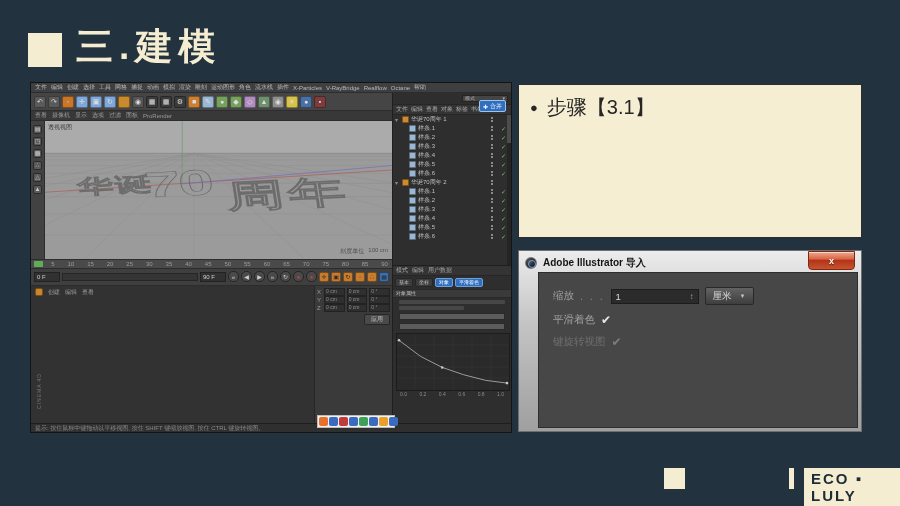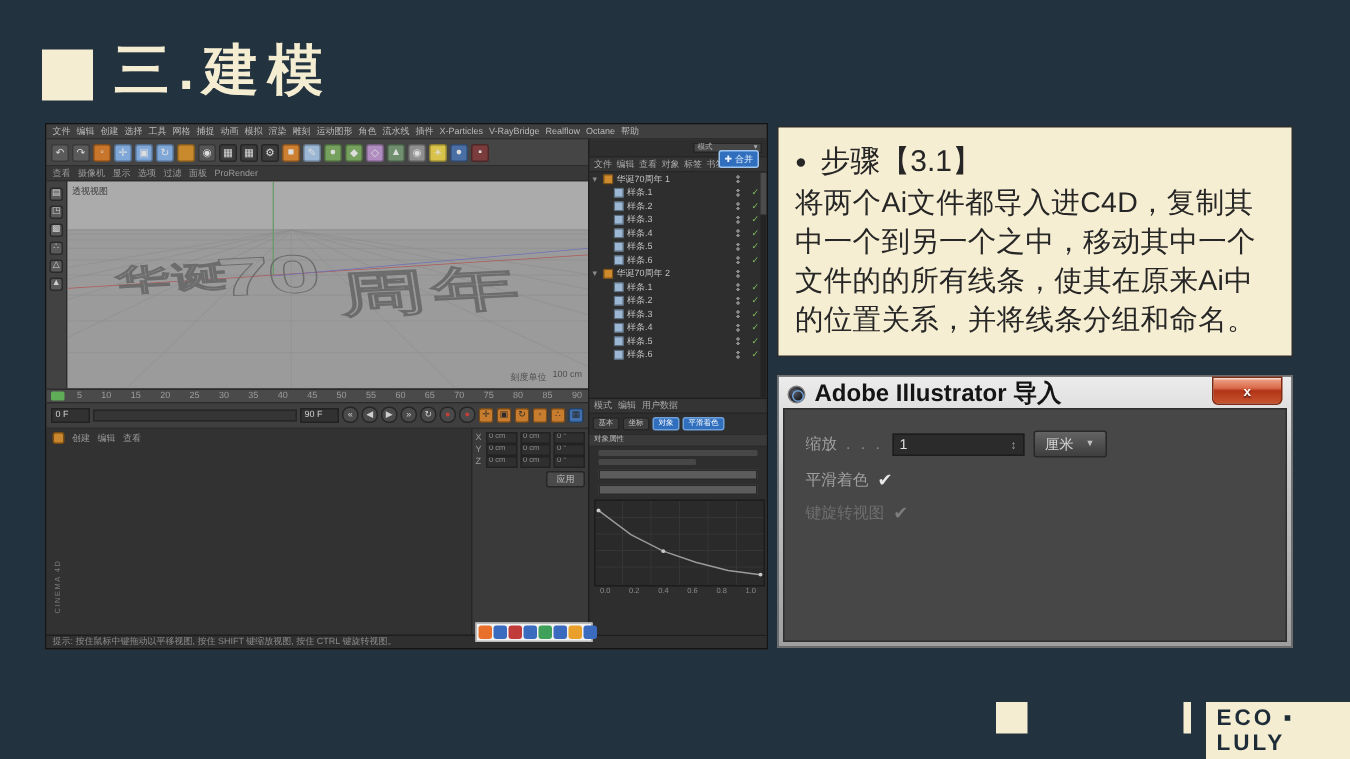--- a/index.html
+++ b/index.html
@@ -117,27 +117,27 @@
 
   
   .dialog{left:518px;top:250px;width:344px;height:182px;box-sizing:border-box;
           background:linear-gradient(180deg,#ececec 0%,#c4c4c4 40%,#9f9f9f 100%);
           border:1px solid #6e6e6e;padding:2px 3px 3px 3px;}
   .dlg-title{height:19px;display:flex;align-items:center;gap:6px;padding:0 3px;position:relative;}
   .dlg-ico{width:12px;height:12px;border-radius:6px;background:radial-gradient(circle at 35% 35%,#5a5a66,#17171c 70%);
            border:1px solid #7c7c7c;box-sizing:border-box;position:relative;}
   .dlg-ico::after{content:"";position:absolute;left:2px;top:2px;width:6px;height:6px;border:1px solid #6fa0d8;
                   border-radius:4px;}
-  .dlg-title-text{font-size:16px;font-weight:bold;color:#141414;}
+  .dlg-title-text{font-size:10px;font-weight:bold;color:#141414;}
   .dlg-close{position:absolute;top:-2px;right:3px;width:45px;height:17px;border:1px solid #7e2a12;
              border-radius:0 0 4px 4px;background:linear-gradient(180deg,#f0a88f 0%,#d96847 40%,#b33418 50%,#c6542f 100%);
              color:#fff;font-size:9px;font-weight:bold;display:flex;align-items:center;justify-content:center;
              box-shadow:inset 0 1px 0 rgba(255,255,255,.55);text-shadow:0 1px 1px rgba(0,0,0,.5);}
   .dlg-body{height:calc(100% - 19px);background:#474747;border:1px solid #2e2e2e;box-sizing:border-box;
-            padding:14px 0 0 14px;}
+            padding:14px 0 0 14px;margin-left:16px;}
   .dlg-row{display:flex;align-items:center;gap:6px;margin-bottom:8px;font-size:10.5px;color:#9f9f9f;}
   .dlg-leader{letter-spacing:2px;color:#8a8a8a;}
   .dlg-input{width:88px;height:15px;background:#2b2b2b;border:1px solid #1c1c1c;color:#dcdcdc;font-size:9.5px;
              display:flex;align-items:center;padding:0 4px;box-sizing:border-box;justify-content:space-between;}
   .dlg-spin{color:#9a9a9a;font-size:8px;}
   .dlg-select{height:16px;padding:0 7px;background:linear-gradient(180deg,#636363,#3e3e3e);border:1px solid #282828;
               border-radius:2px;color:#d8d8d8;font-size:9.5px;display:flex;align-items:center;gap:8px;}
   .dlg-caret{font-size:6px;color:#c0c0c0;}
   .dlg-check{font-size:12px;color:#e8e8e8;}
   .dlg-row.disabled{color:#6e6e6e;}
@@ -566,21 +566,20 @@
         <span class="wm-chip" style="background: rgb(58, 107, 191);"></span>
     </div>
     <div class="brand-vert">CINEMA 4D</div>
   </div>
 
   <div class="abs stepbox">
     <div class="step-head">
       <span class="step-bullet">●</span>
       <span>步骤【3.1】</span>
     </div>
-    <div class="step-body">将两个Ai文件都导入进C4D，复制其中一个到另一个之中，移动其中一个文件的的所有线条，使其在原来Ai中的位置关系，并将线条分组和命名。</div>
   </div>
 
   <div class="abs dialog">
     <div class="dlg-title">
       <span class="dlg-ico"></span>
       <span class="dlg-title-text">Adobe Illustrator 导入</span>
       <span class="dlg-close">x</span>
     </div>
     <div class="dlg-body">
       <div class="dlg-row">

